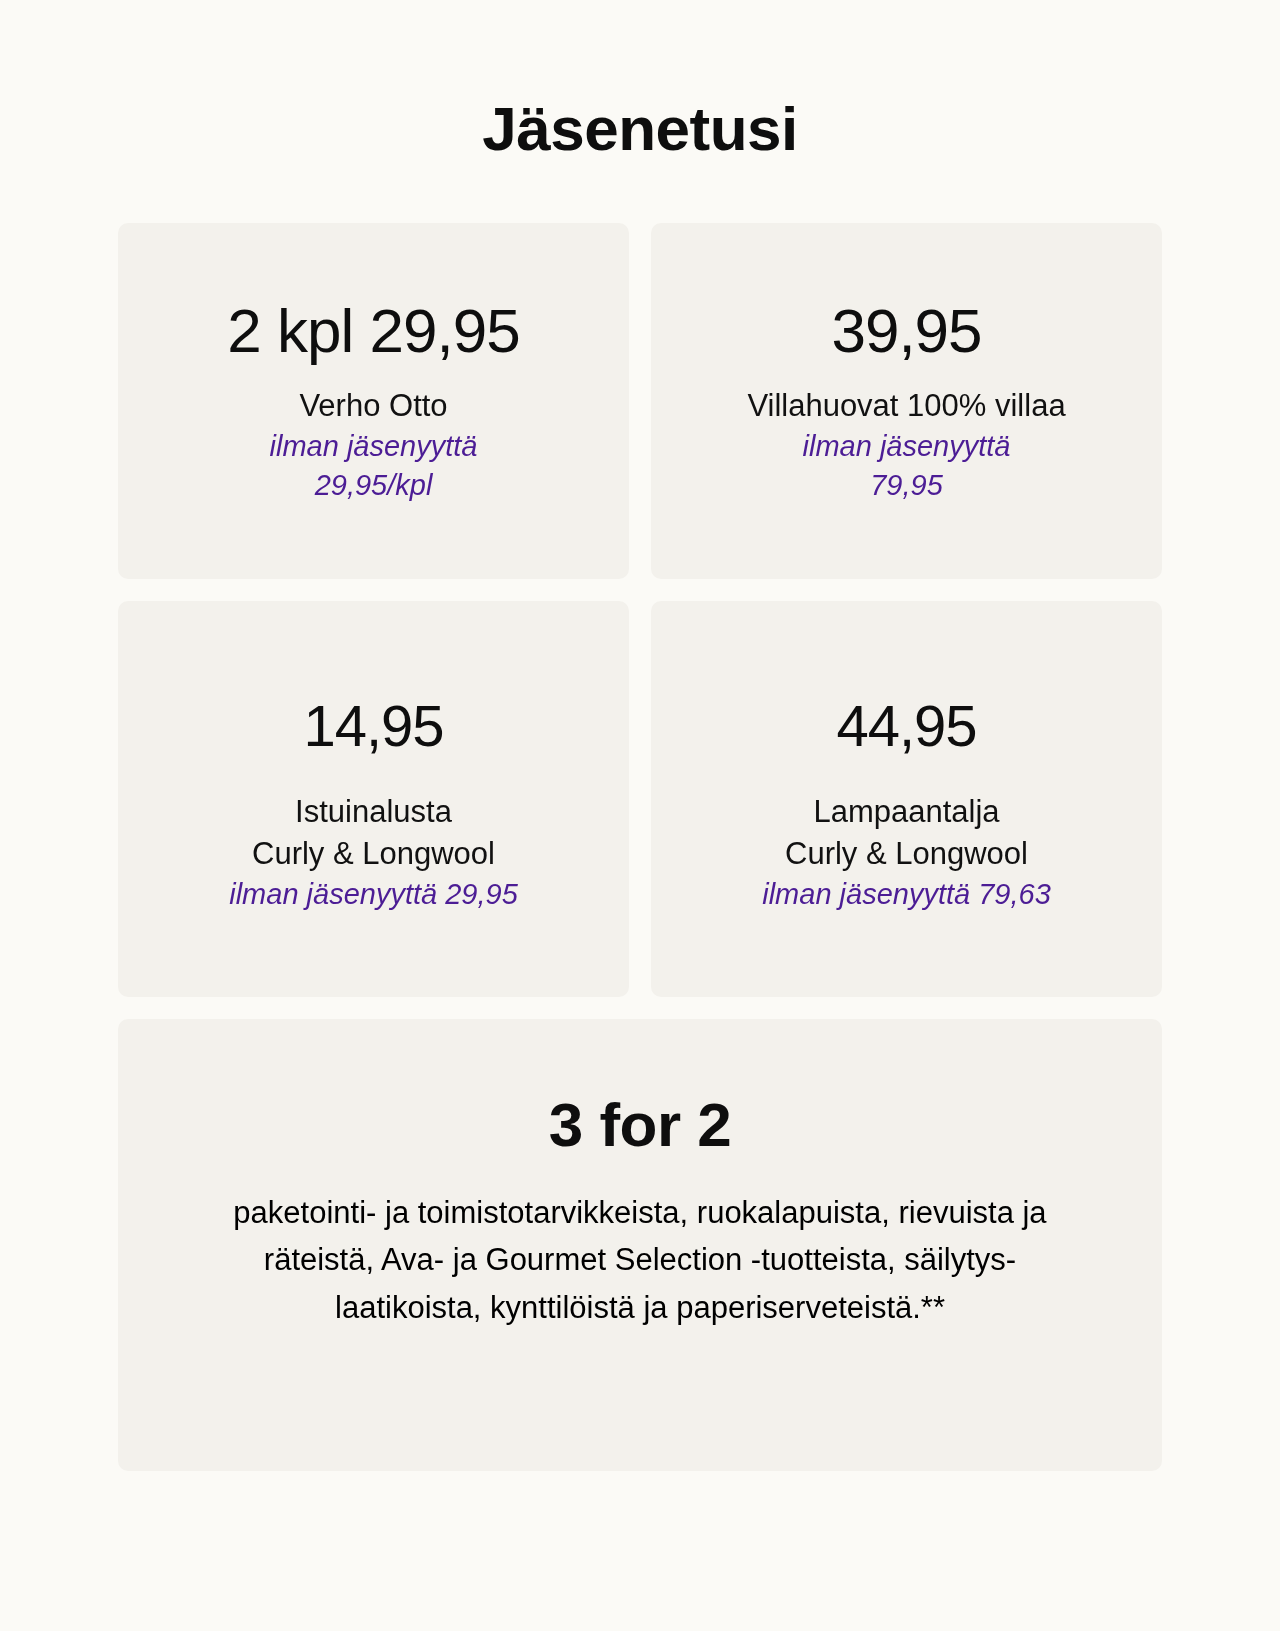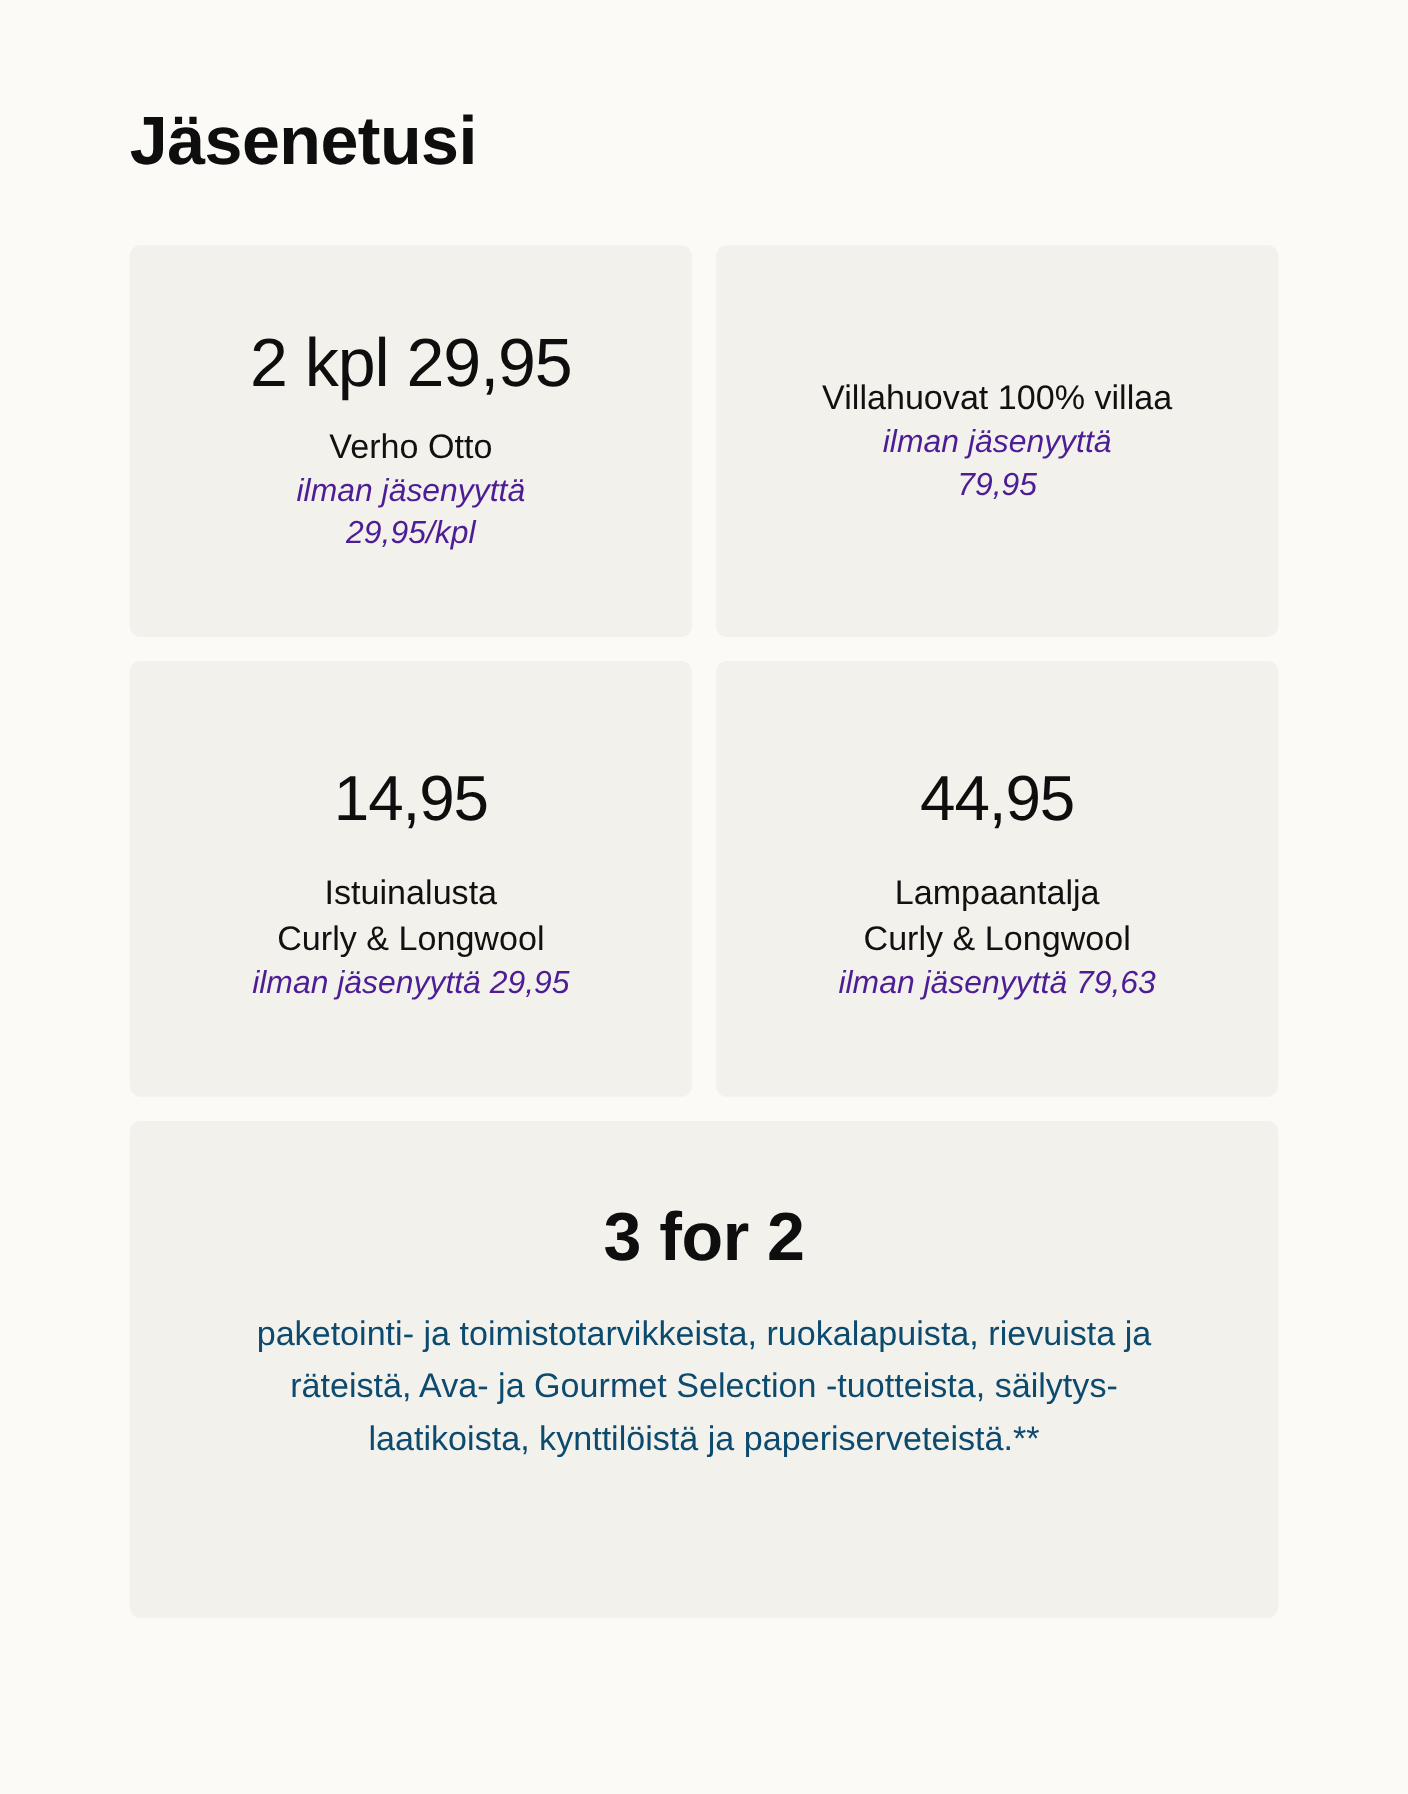--- a/index.html
+++ b/index.html
@@ -15,21 +15,21 @@
     overflow: hidden;
   }
   .page {
     width: 1280px;
     height: 1631px;
     box-sizing: border-box;
     padding: 0 118px;
     position: relative;
   }
   .page-title {
-    text-align: left;
+    text-align: center;
     font-size: 62px;
     font-weight: bold;
     letter-spacing: -0.5px;
     margin: 0;
     padding-top: 95px;
     padding-bottom: 0;
     line-height: 1.1;
     color: #0E0E0E;
   }
   .grid {
@@ -92,21 +92,21 @@
     font-size: 62px;
     font-weight: bold;
     letter-spacing: -0.5px;
     line-height: 1.1;
     color: #0E0E0E;
     margin-bottom: 30px;
   }
   .full-body {
     font-size: 31px;
     line-height: 1.52;
-    color: #0c4a6e;
+    color: #000000;
     max-width: 830px;
     margin: 0 auto;
   }
 </style>
 </head>
 <body>
 
 <div class="page">
 
   <h1 class="page-title">Jäsenetusi</h1>
@@ -114,20 +114,21 @@
   <div class="grid">
 
     <div class="card card-row1">
       <div class="price">2 kpl 29,95</div>
       <div class="prod-name">Verho Otto</div>
       <div class="prod-note">ilman jäsenyyttä</div>
       <div class="prod-note">29,95/kpl</div>
     </div>
 
     <div class="card card-row1">
+      <div class="price">39,95</div>
       <div class="prod-name">Villahuovat 100% villaa</div>
       <div class="prod-note">ilman jäsenyyttä</div>
       <div class="prod-note">79,95</div>
     </div>
 
     <div class="card card-row2">
       <div class="price price-small">14,95</div>
       <div class="prod-name">Istuinalusta</div>
       <div class="prod-name">Curly &amp; Longwool</div>
       <div class="prod-note">ilman jäsenyyttä 29,95</div>

